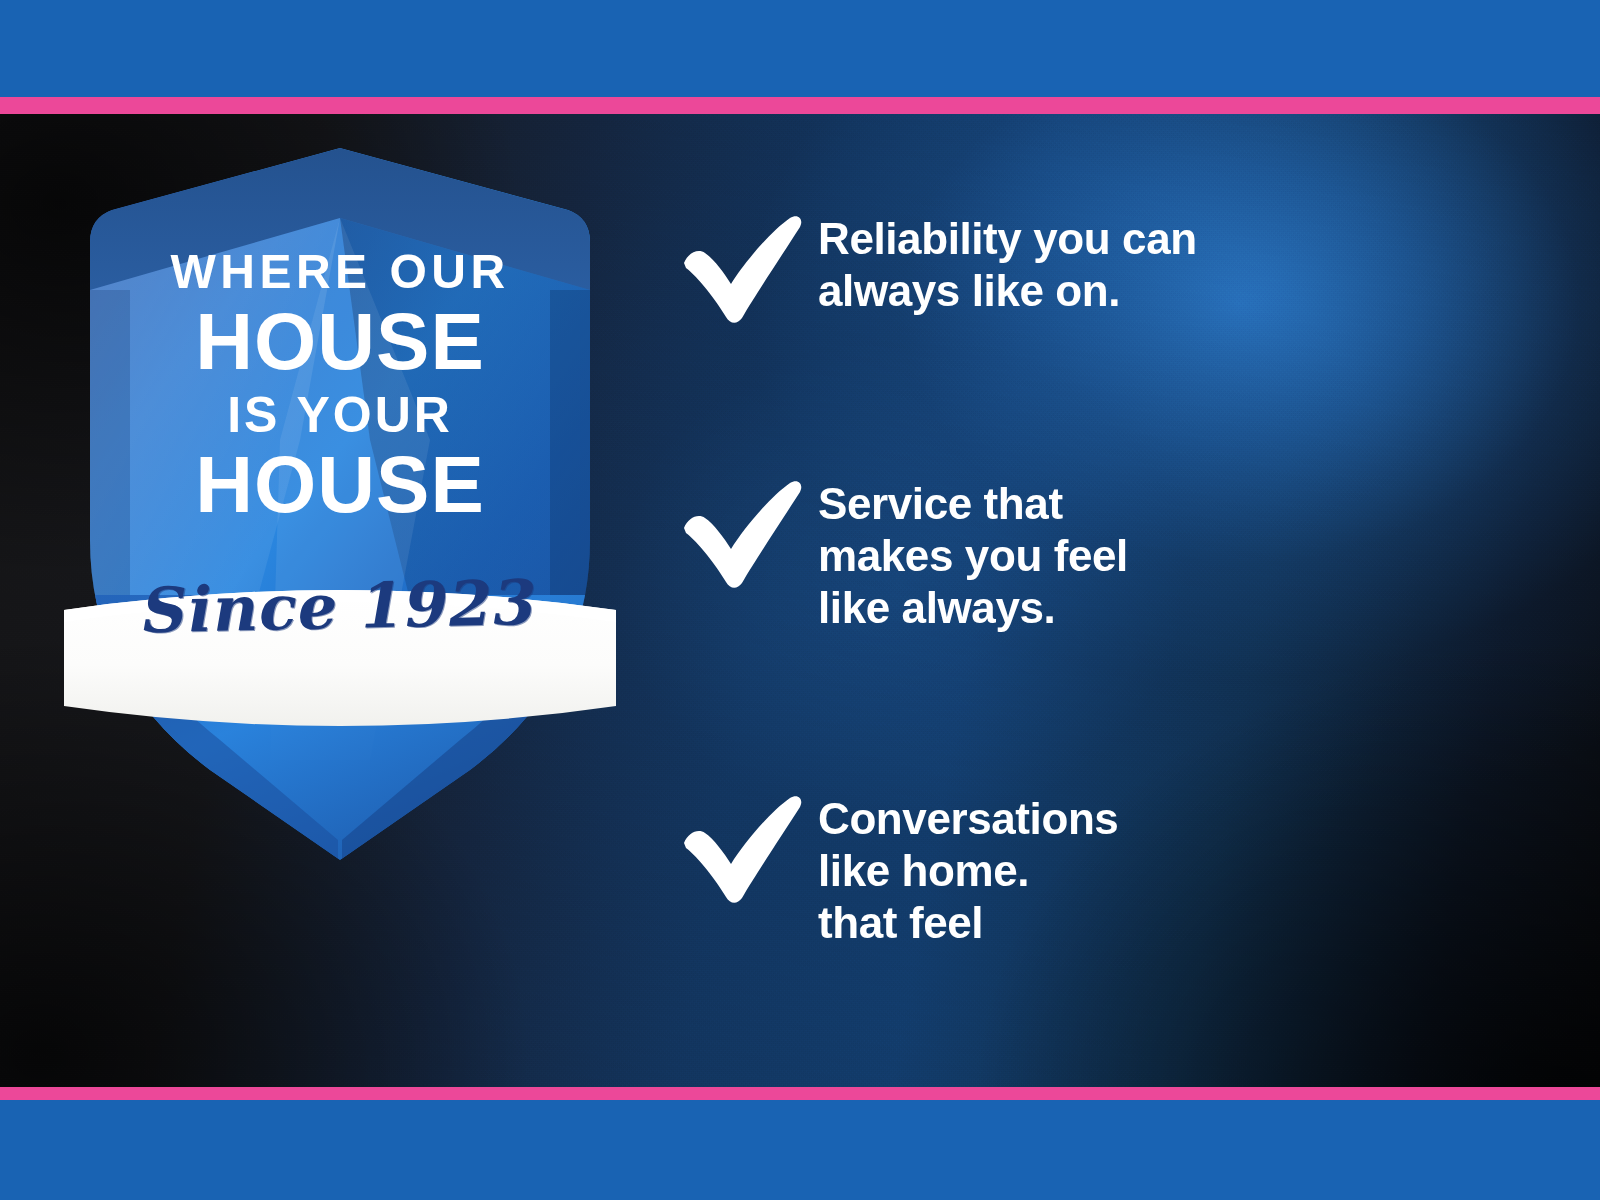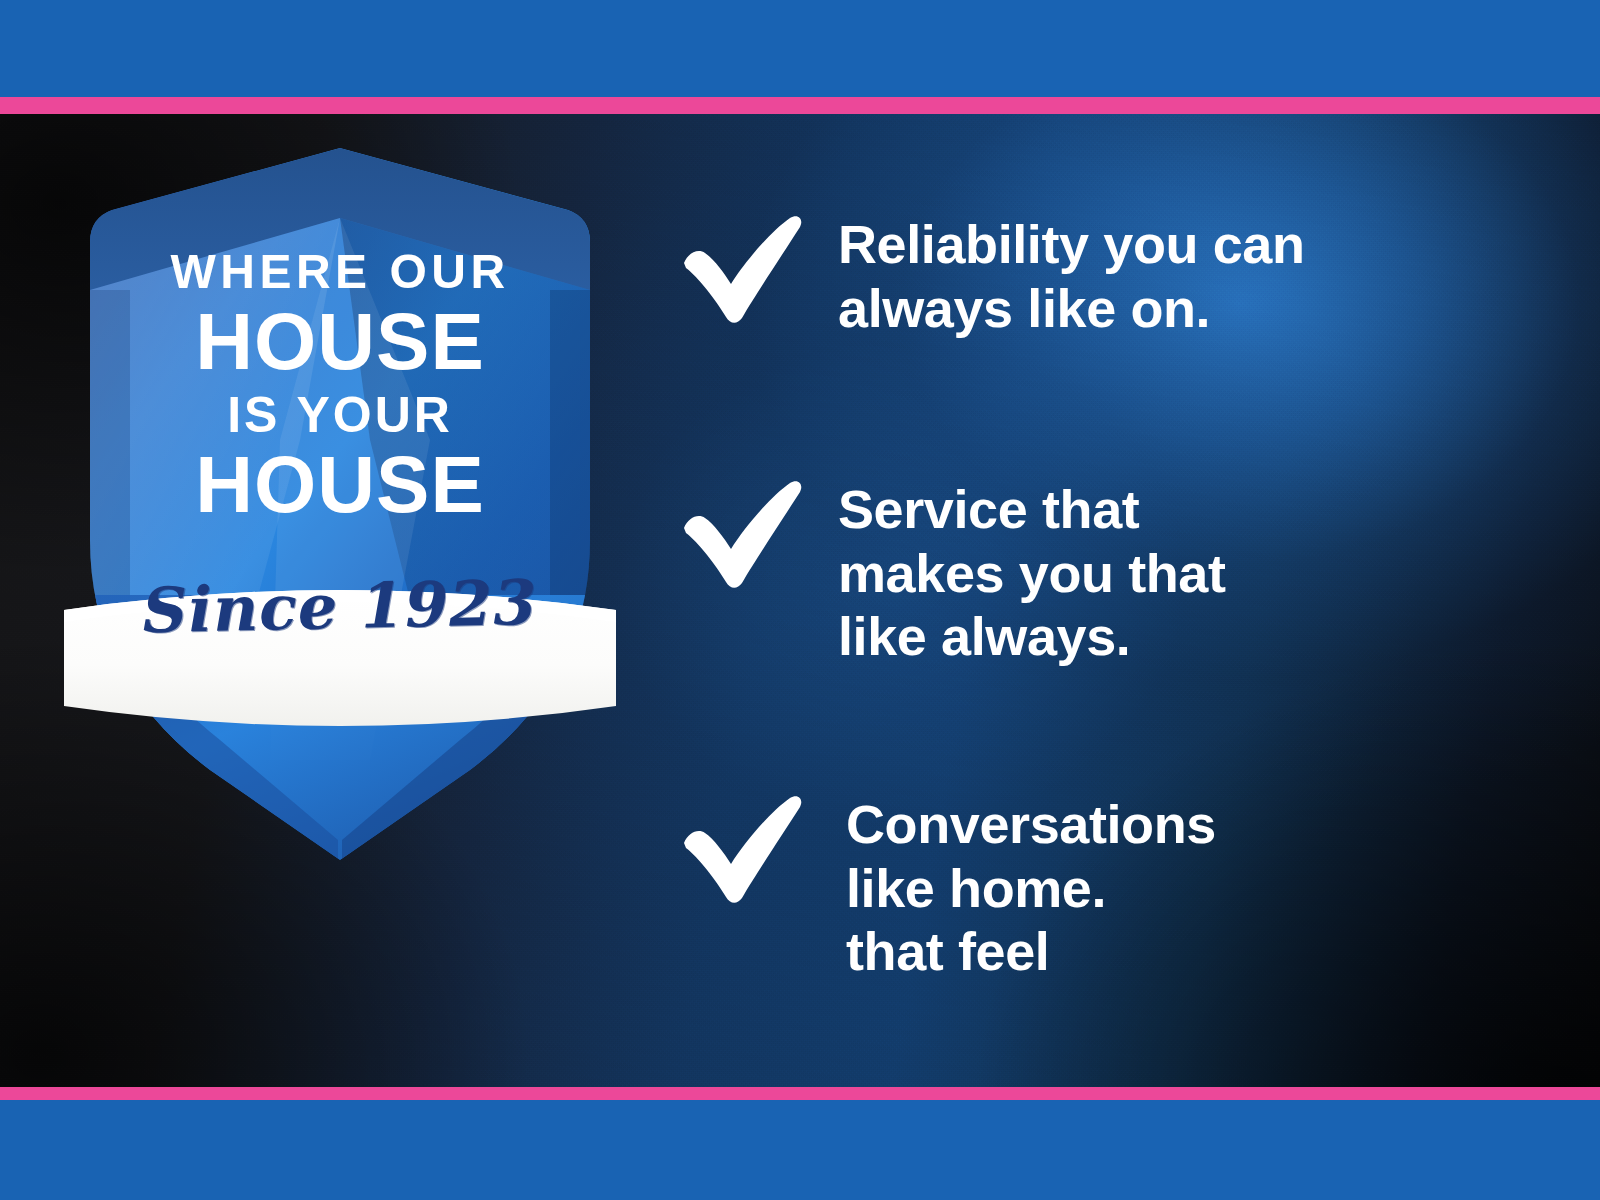--- a/index.html
+++ b/index.html
@@ -138,39 +138,38 @@
   }
   .benefit {
     position:absolute;
     left:0;
     width:790px;
     display:flex;
     align-items:flex-start;
   }
   .benefit-1 { top:95px; }
   .benefit-2 { top:360px; }
-  .benefit-3 { top:675px;gap:8px; }
+  .benefit-3 { top:675px; }
 
   .check {
     flex:0 0 auto;
     width:140px;
     padding-top:6px;
   }
   .check svg { display:block; width:128px; height:108px; }
 
   .benefit-copy {
     flex:1 1 auto;
     color:#ffffff;
     font-family:"Liberation Sans", sans-serif;
     font-weight:bold;
-    font-size:54px;
+    font-size:44px;
     line-height:1.18;
     letter-spacing:-0.4px;
     padding-top:4px;
-    margin-left:20px;
   }
   .benefit-copy .ln { display:block; white-space:nowrap; }
 </style>
 </head>
 <body>
 
 <div class="poster">
 
   <div class="bar bar-top"></div>
 
@@ -301,21 +300,21 @@
                    C 66 48 92 17 112 3
                    C 120 -2 126 4 122 12
                    C 104 40 78 79 64 103
                    C 59 110 52 109 48 102
                    C 38 85 20 62 8 53
                    Z" fill="#ffffff"></path>
         </svg>
       </div>
       <div class="benefit-copy">
         <span class="ln">Service that</span>
-        <span class="ln">makes you that</span>
+        <span class="ln">makes you feel</span>
         <span class="ln">like always.</span>
       </div>
     </div>
 
     <div class="benefit benefit-3">
       <div class="check">
         <svg viewBox="0 0 128 108" xmlns="http://www.w3.org/2000/svg">
           <path d="M 6 48
                    C 10 38 20 33 27 38
                    C 36 44 46 58 53 69

